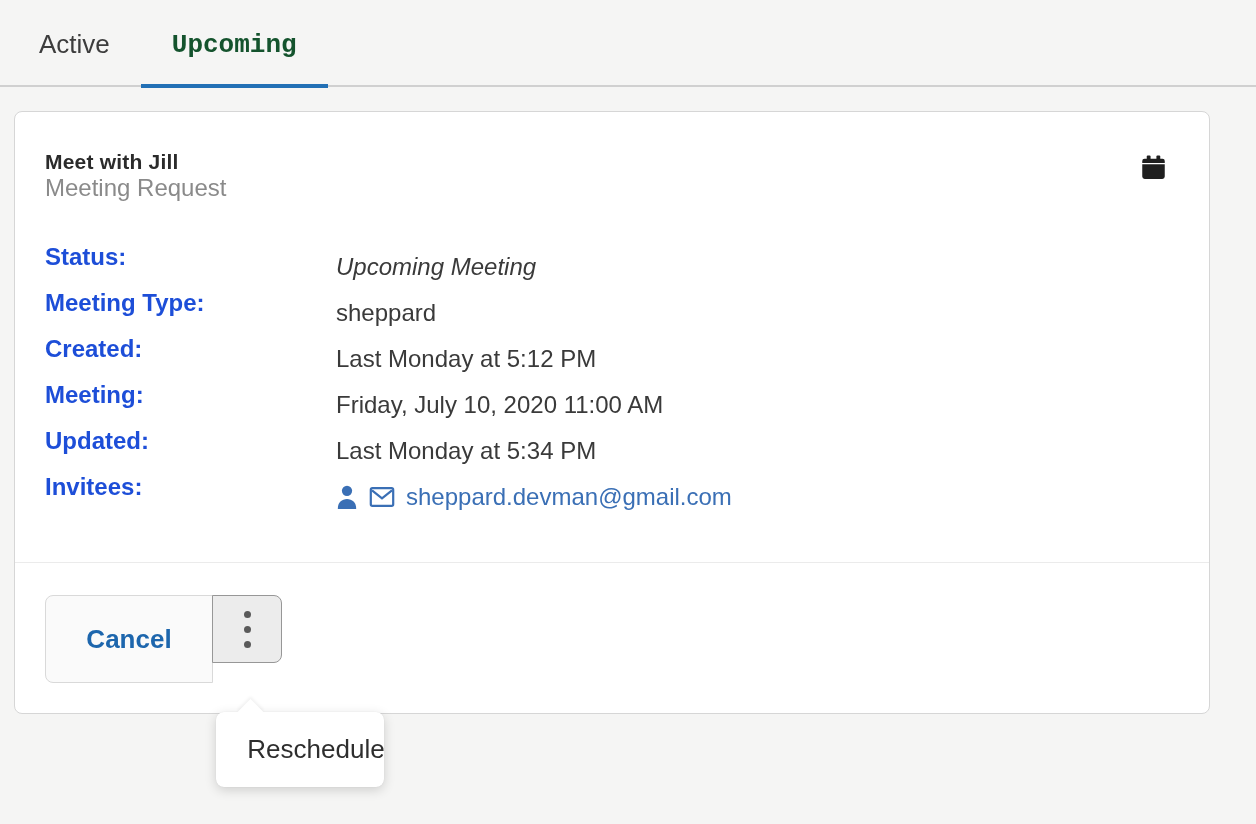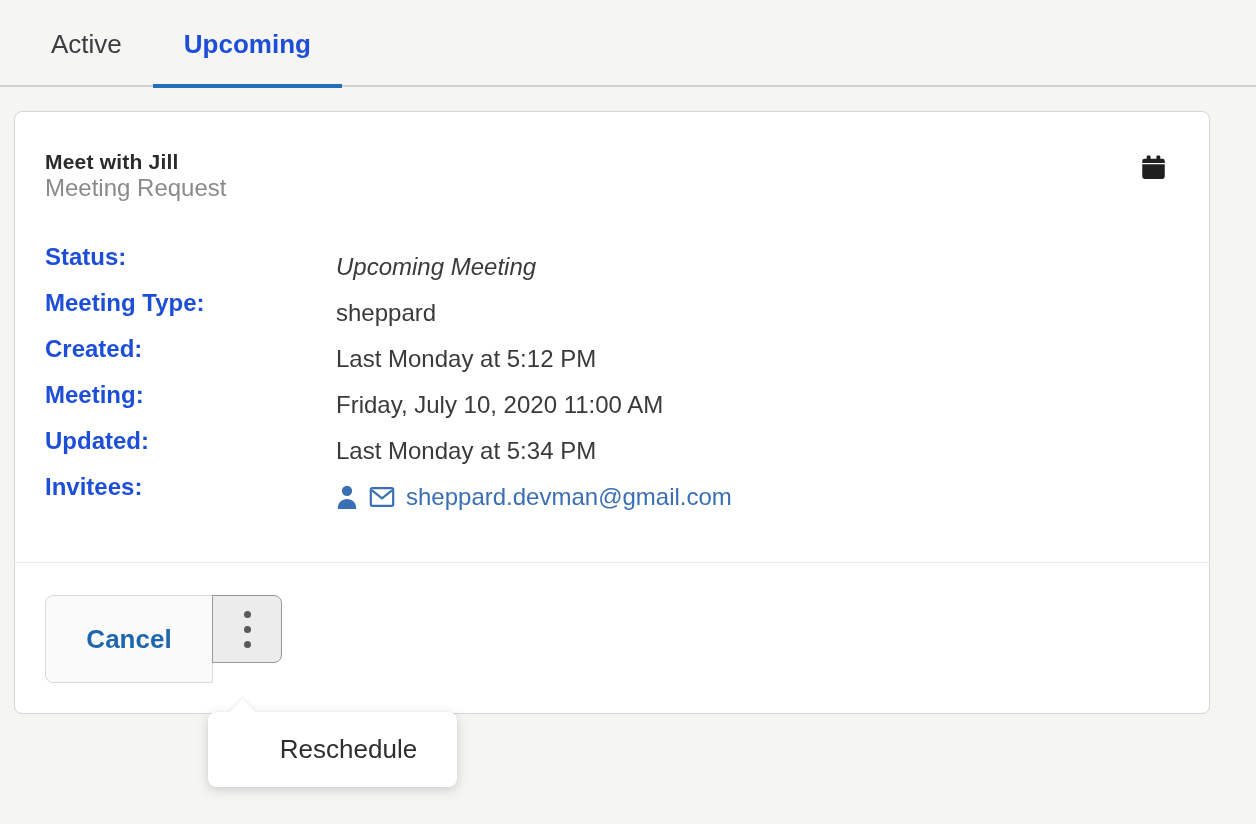--- a/index.html
+++ b/index.html
@@ -8,39 +8,40 @@
     font-family: "Liberation Sans", sans-serif;
     background: #f5f5f4;
     position: relative;
     overflow: hidden;
   }
 
   
   .tabbar {
     display: flex;
     align-items: flex-end;
-    padding-left: 20px;
+    padding-left: 8px;
     height: 87px;
     border-bottom: 2px solid #d0d0d0;
   }
   .tab {
     background: none;
     border: none;
     border-bottom: 4px solid transparent;
     margin-bottom: -3px;
     padding: 0 31px 24px;
     font-family: inherit;
     font-size: 26px;
     color: #3d3d3d;
     cursor: pointer;
   }
   .tab.active {
     font-weight: bold;
-    color: #1d4ed8;
+    color: #14532d;
     border-bottom-color: #2270b5;
+    font-family: Liberation Mono, monospace;
   }
 
   
   .card {
     margin: 24px 46px 0 14px;
     background: #ffffff;
     border: 1px solid #d6d6d6;
     border-radius: 8px;
   }
   .card-body { padding: 38px 42px 52px 30px; }
@@ -92,22 +93,22 @@
     display: flex; flex-direction: column;
     align-items: center; justify-content: center;
     gap: 8px;
     cursor: pointer;
   }
   .kebab-dot { width: 7px; height: 7px; border-radius: 50%; background: #5a5a5a; }
 
   
   .popover {
     position: absolute;
-    left: 208px; top: 712px;
-    width: 249px; height: 75px;
+    left: 216px; top: 712px;
+    width: 168px; height: 75px;
     background: #ffffff;
     border-radius: 8px;
     box-shadow: 0 3px 12px rgba(0,0,0,0.16), 0 0 1px rgba(0,0,0,0.12);
     display: flex; align-items: center; justify-content: center;
     z-index: 10;
     padding-left: 32px;
   }
   .popover-arrow {
     position: absolute;
     top: -9px; left: 25px;

